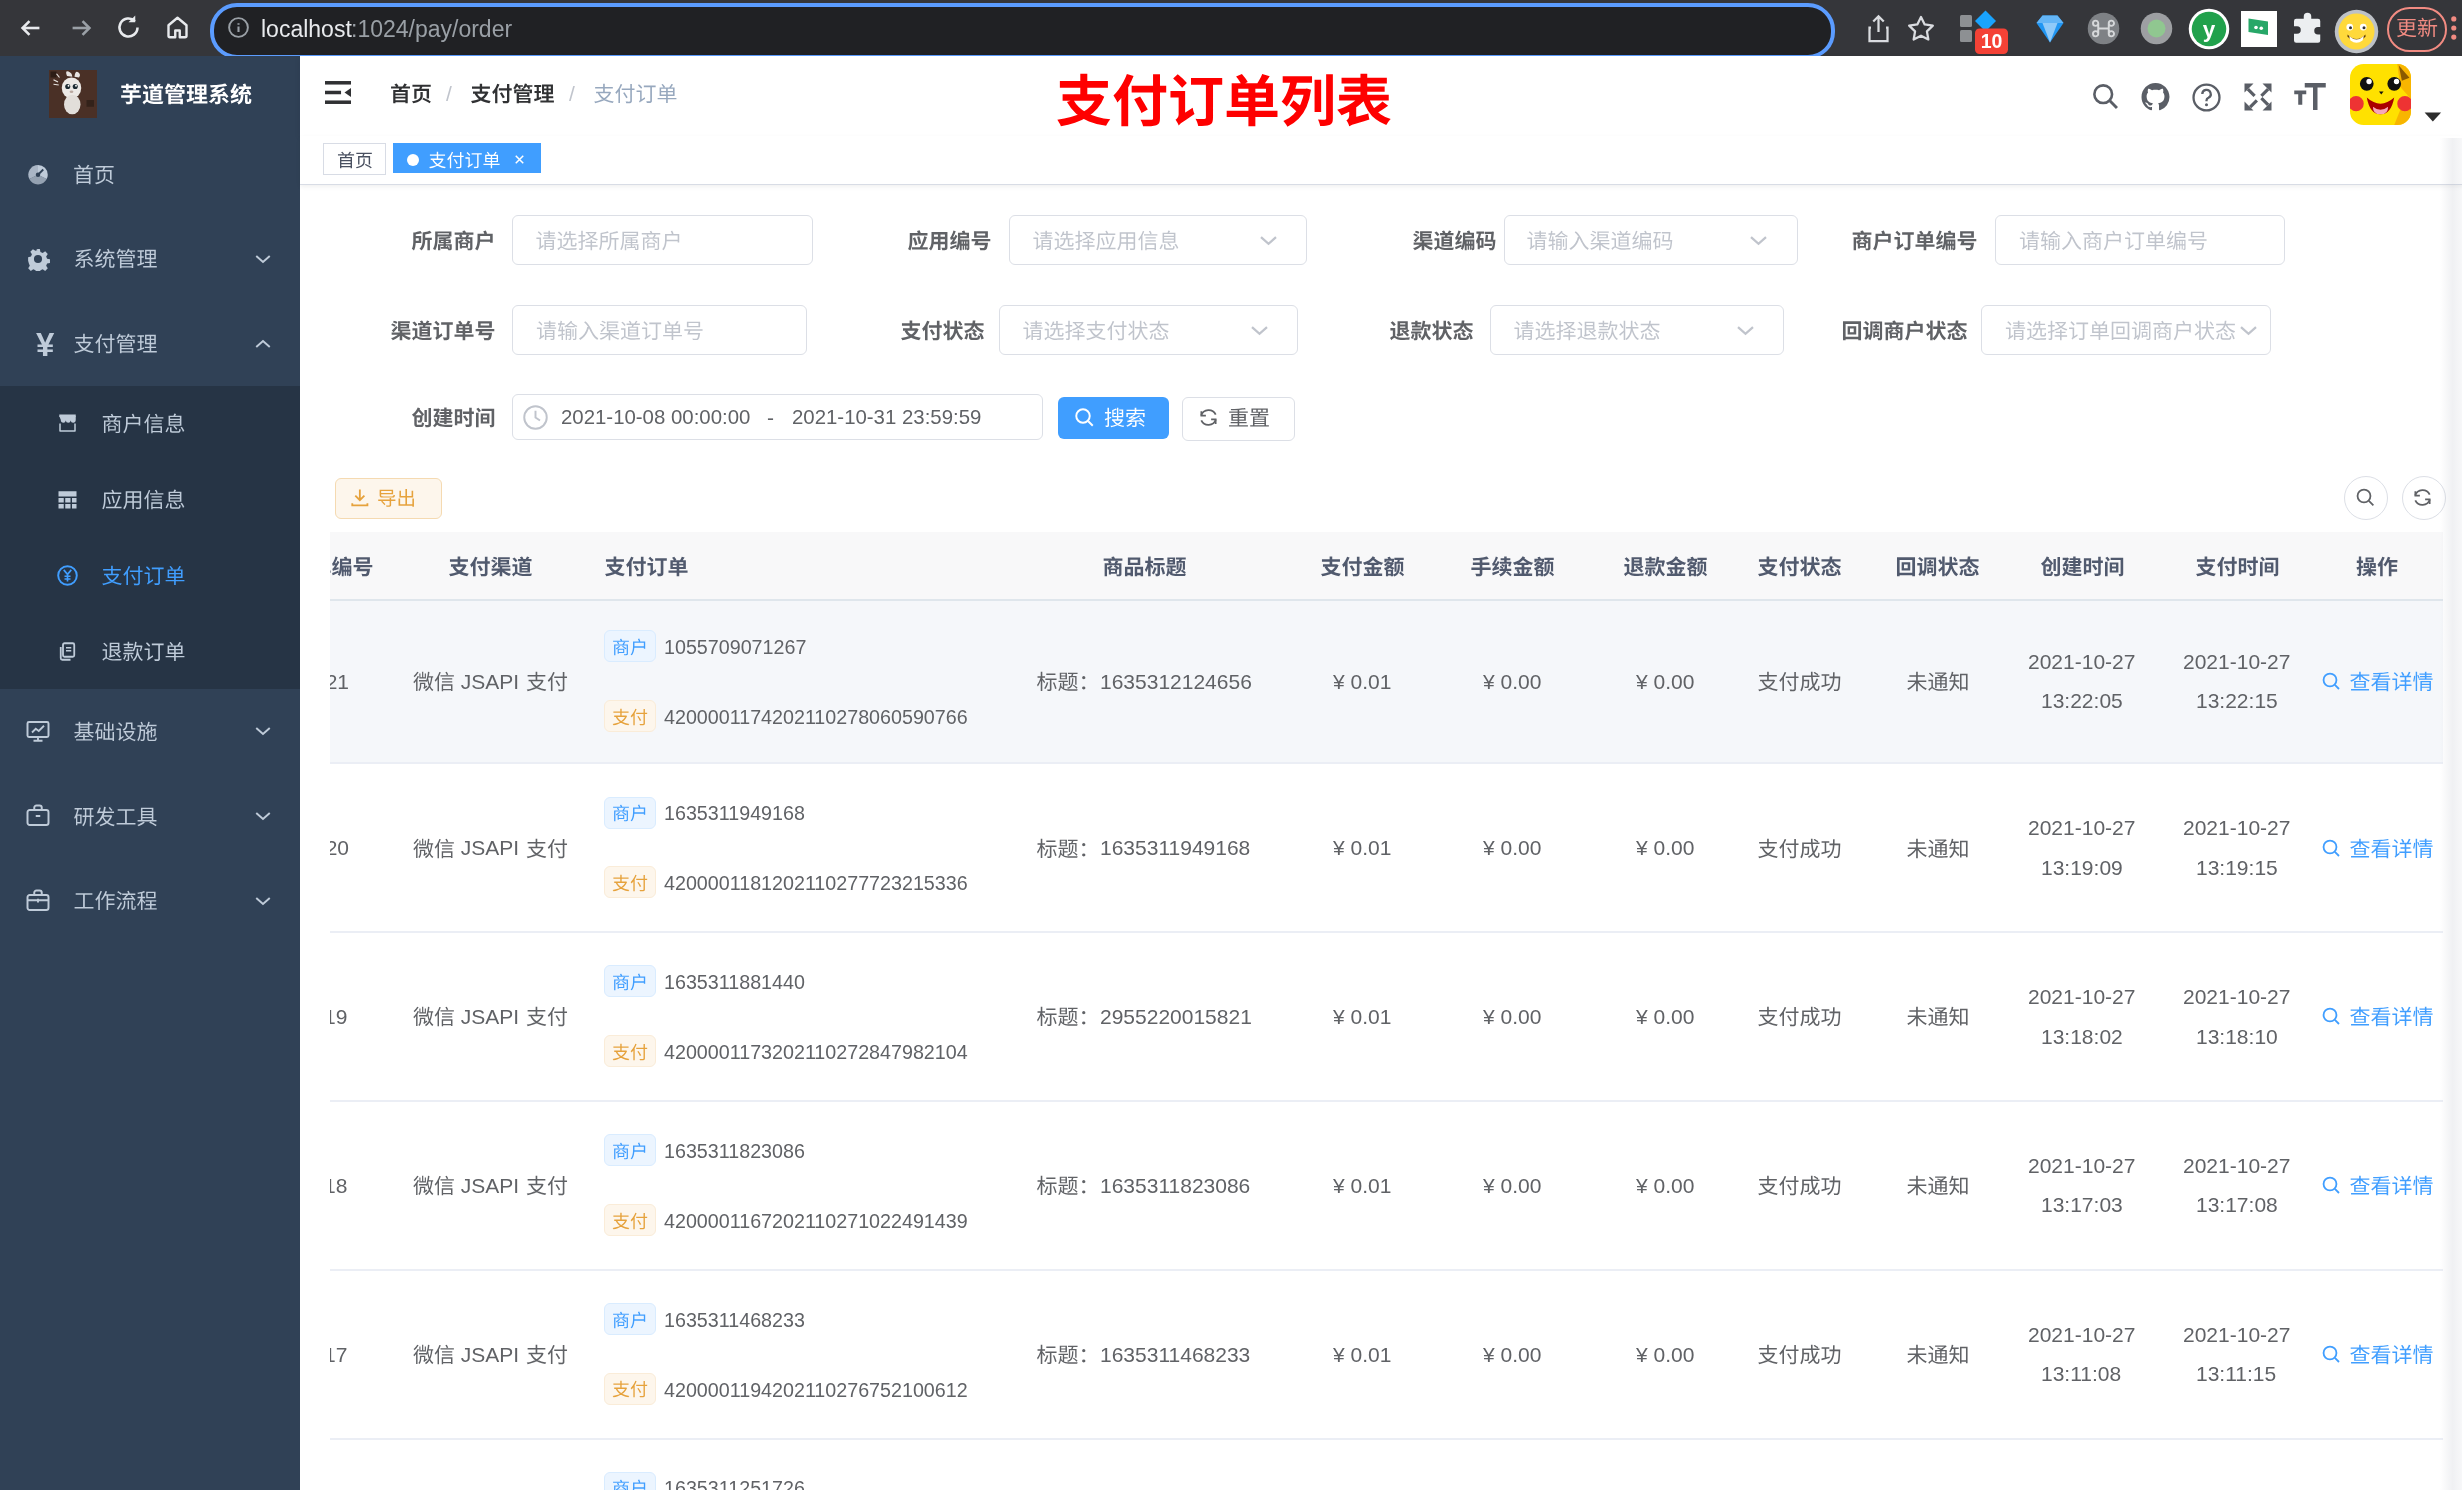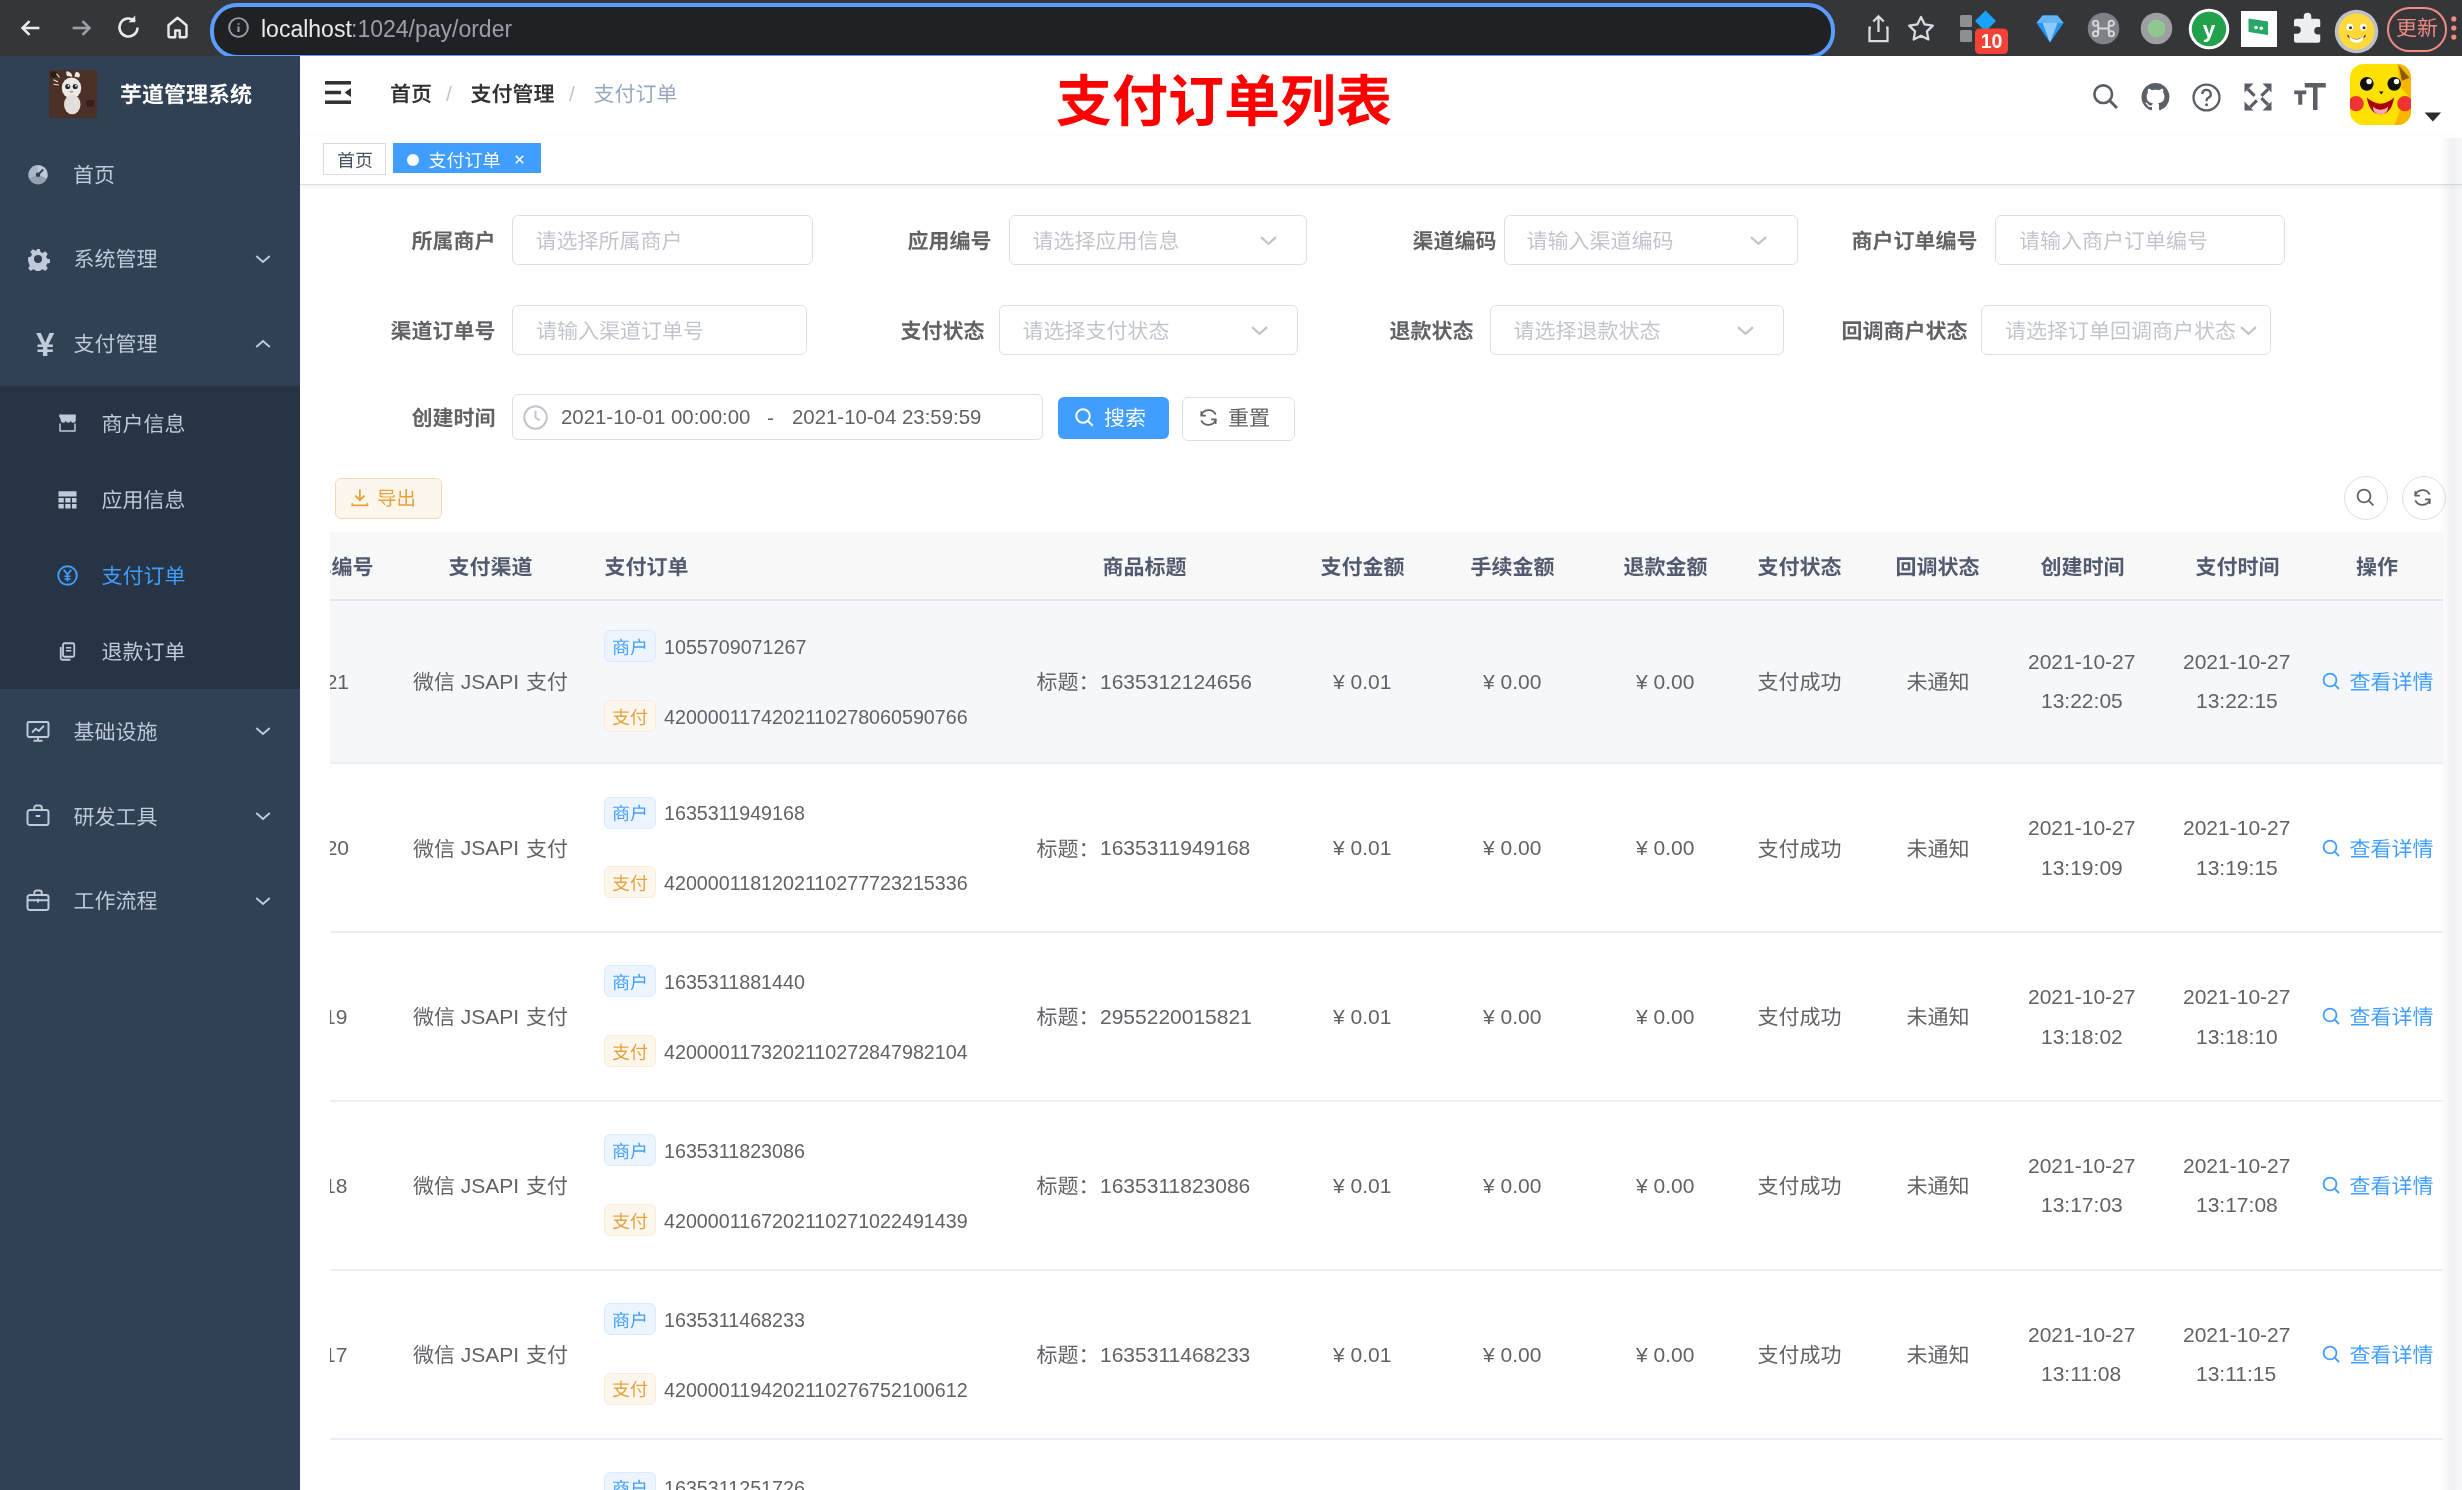--- a/index.html
+++ b/index.html
@@ -753,23 +753,23 @@
           <use href="#g700_26102" x="2000"></use>
           <use href="#g700_38388" x="3000"></use>
         </g>
       </svg>
     </div>
     <div style="position:absolute;left:512px;top:394px;width:529px;height:44px;background:#fff;border:1.5px solid #dcdfe6;border-radius:6px"></div>
     <svg style="position:absolute;left:522px;top:404px" width="27" height="27" viewBox="0 0 36 36">
       <circle cx="18" cy="18" r="15" stroke="#c0c4cc" stroke-width="2.6" fill="none"></circle>
       <path d="M18 9v9l6 4" stroke="#c0c4cc" stroke-width="2.6" fill="none"></path>
     </svg>
-    <div style="position:absolute;left:561px;top:403px;height:29.5px;line-height:29.5px;font-family:&quot;Liberation Sans&quot;,sans-serif;font-size:20.4px;font-weight:400;color:#606266;white-space:pre">2021-10-01 00:00:00</div>
+    <div style="position:absolute;left:561px;top:403px;height:29.5px;line-height:29.5px;font-family:&quot;Liberation Sans&quot;,sans-serif;font-size:20.4px;font-weight:400;color:#606266;white-space:pre">2021-10-08 00:00:00</div>
     <div style="position:absolute;left:767px;top:403px;height:30px;line-height:30px;font-family:&quot;Liberation Sans&quot;,sans-serif;font-size:21px;font-weight:400;color:#606266;white-space:pre">-</div>
-    <div style="position:absolute;left:792px;top:403px;height:29.5px;line-height:29.5px;font-family:&quot;Liberation Sans&quot;,sans-serif;font-size:20.4px;font-weight:400;color:#606266;white-space:pre">2021-10-04 23:59:59</div>
+    <div style="position:absolute;left:792px;top:403px;height:29.5px;line-height:29.5px;font-family:&quot;Liberation Sans&quot;,sans-serif;font-size:20.4px;font-weight:400;color:#606266;white-space:pre">2021-10-31 23:59:59</div>
     <div style="position:absolute;left:1058px;top:397px;width:111px;height:42px;background:#409eff;border-radius:6px"></div>
     <svg style="position:absolute;left:1074px;top:407px" width="21" height="21" viewBox="0 0 28 28">
       <circle cx="12" cy="12" r="9" stroke="#fff" stroke-width="2.6" fill="none"></circle>
       <path d="M19 19l6 6" stroke="#fff" stroke-width="2.6"></path>
     </svg>
     <div style="position:absolute;left:1104px;top:407px;line-height:0">
       <svg width="42" height="21" viewBox="0 0 56 28" style="overflow:visible">
         <g fill="#ffffff" transform="translate(0,24.6) scale(0.02800,-0.02800)">
           <use href="#g400_25628" x="0"></use>
           <use href="#g400_32034" x="1000"></use>

